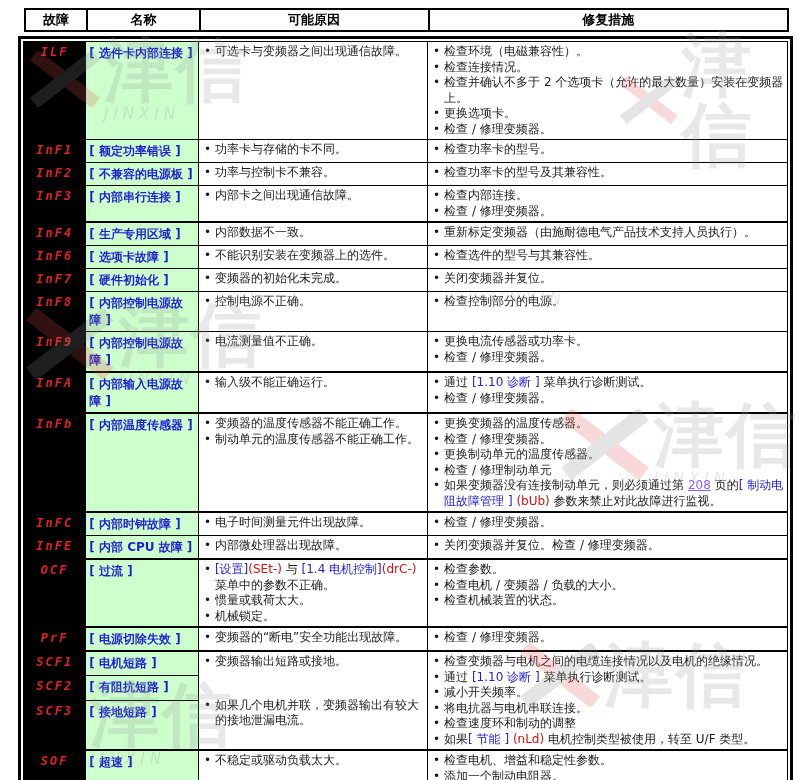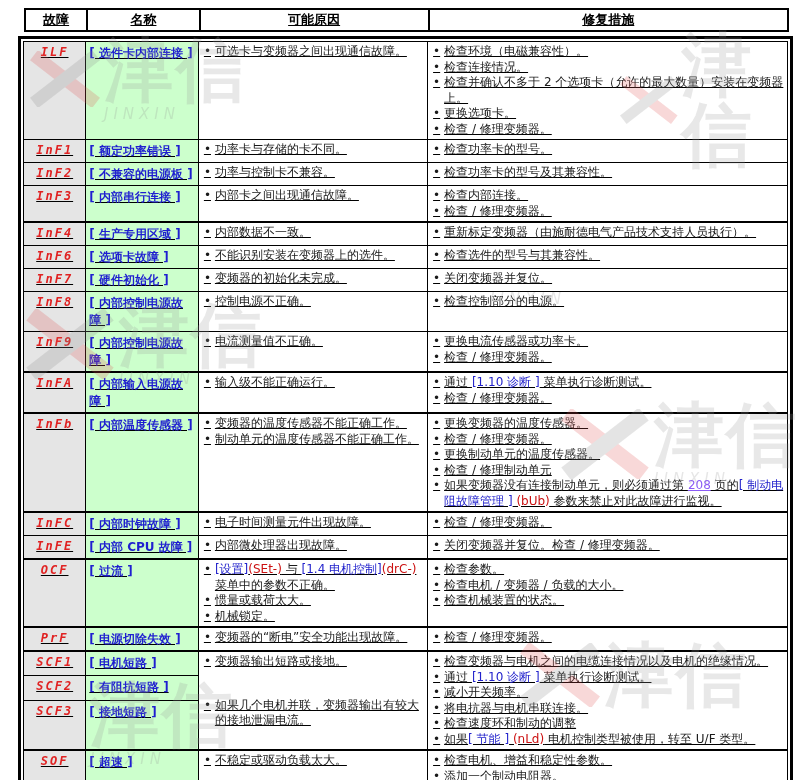--- a/index.html
+++ b/index.html
@@ -8,34 +8,34 @@
   .page { position:relative; width:800px; height:780px; padding:8px 0 0 18px; }
 
   
   .wm-layer { position:absolute; inset:0; pointer-events:none; z-index:5; }
   .wm { position:absolute; display:flex; align-items:center; gap:4px; opacity:.22; }
   .wm-big { font-size:70px; font-weight:bold; color:#9a9a9a; letter-spacing:2px; line-height:1; }
   .wm-jin { font-style:italic; font-weight:normal; color:#8f8f8f; font-size:15px; letter-spacing:5px; }
   .wm-stack { display:flex; flex-direction:column; align-items:flex-start; }
 
   
-  table { border-collapse:collapse; table-layout:fixed;text-decoration:underline; }
+  table { border-collapse:collapse; table-layout:fixed; }
   .hdr-table { width:765px; margin-left:6px; }
   .hdr-table th { border:2px solid #000; background:#fff; font-size:13px; font-weight:bold;
                   color:#000; text-align:center; height:21px; padding:1px 2px; }
 
   
   .data-wrap { margin-top:4px; width:fit-content; border:3px solid #000; padding:2px; background:transparent; }
   .data-table { width:765px; }
   .data-table td { border:1px solid #000; vertical-align:top; padding:2px 3px; }
 
   col.c-code { width:62px; } col.c-name { width:112px; }
   col.c-cause { width:228px; } col.c-meas { width:358px; }
 
-  .code-cell { background:#e5e5e5; text-align:center;
+  .code-cell { background:#000000; text-align:center;
                font-family:"DejaVu Sans Mono","Liberation Mono",monospace;
                font-style:italic; font-weight:bold; font-size:12px; color:#e02222;
                letter-spacing:2px; padding-top:3px !important; }
   .name-cell { background:#ccffcc; color:#1f1fd0; font-weight:bold; font-size:12px; padding-top:3px !important; }
 
   .txt-cell { font-size:12px; color:#1a1a1a; line-height:15.5px; }
   .bullet { display:flex; }
   .bullet .dot { width:13px; flex:0 0 13px; text-align:left; padding-left:2px; }
   .bullet .bt { flex:1; }
   .bullet.gap { margin-top:28px; }

